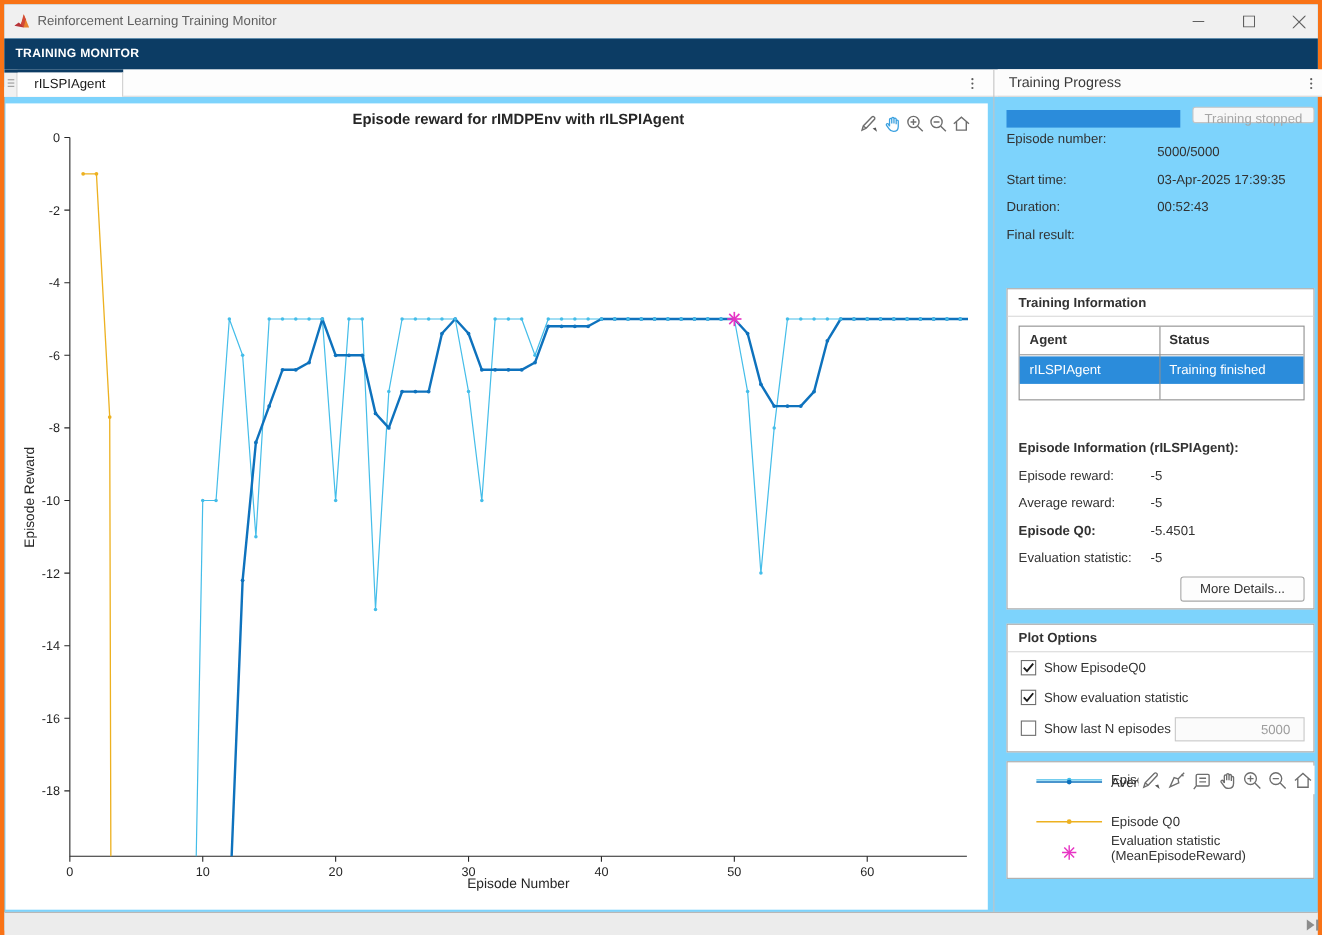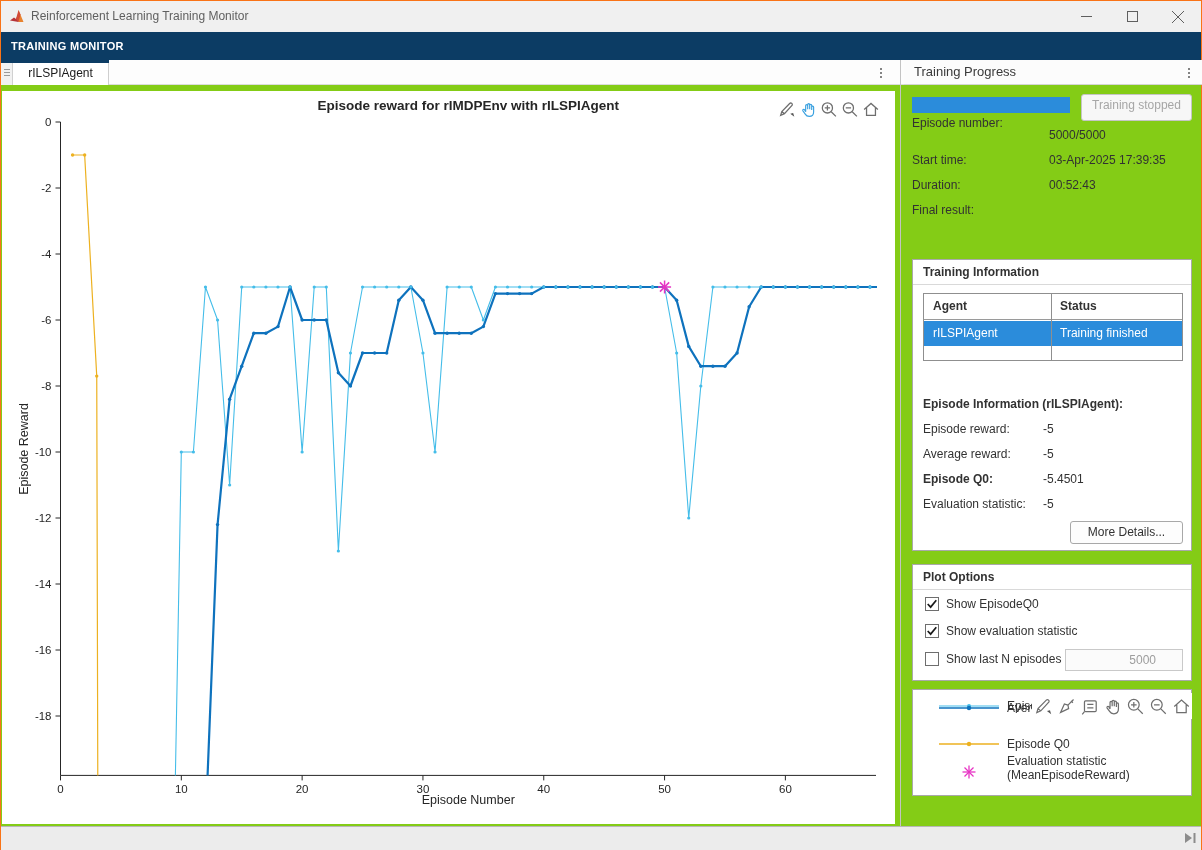--- a/index.html
+++ b/index.html
@@ -1,17 +1,17 @@
 <!DOCTYPE html>
 <html style="--accent: #2b8cdb; --navy: #0c3c64;"><head>
 <meta charset="utf-8">
 <style>
   * { margin:0; padding:0; box-sizing:border-box; }
   body { width:1202px; height:850px; font-family:"Liberation Sans",sans-serif; font-size:12px; color:#323232; background:#f0f0f0; position:relative; overflow:hidden; }
-  #win { position:absolute; inset:0; border:1px solid #f97316; background:#84cc16; }
+  #win { position:absolute; inset:0; border:4px solid #f97316; background:#7dd3fc; }
   .abs { position:absolute; }
   
   #titlebar { left:0; top:0; width:100%; height:31px; background:#f0f0f0; }
   #title-text { left:30px; top:0; line-height:31px; color:#5f5f5f; font-size:12px; }
   .winbtn { top:0; width:46px; height:31px; display:flex; align-items:center; justify-content:center; }
   
   #toolstrip { left:0; top:31px; width:100%; height:44px; background:var(--navy); }
   #toolstrip span { position:absolute; left:10px; top:0; line-height:28px; color:#fff; font-weight:bold; font-size:11px; letter-spacing:.3px; }
   
   #tabrow { left:0; top:59px; width:100%; height:25px; background:#fdfdfd; border-bottom:1px solid #dcdcdc; }
@@ -28,38 +28,38 @@
   
   #chart-toolbar { left:777px; top:98px; height:21px; display:flex; gap:3px; }
   .tbtn { width:18px; height:21px; display:flex; align-items:center; justify-content:center; }
   
   #splitter { left:899px; top:59px; width:1px; height:766px; background:#c3c3c3; }
   
   #rp-header { left:903px; top:59px; width:298px; height:25px; background:#fcfcfc; border-bottom:1px solid #d5d5d5; }
   #rp-header span { position:absolute; left:10px; top:0; line-height:24px; font-size:13px; color:#3a3a3a; }
   #rp-dots { left:1180px; top:64px; width:16px; height:16px; }
   #progressbar { left:911px; top:96px; width:158px; height:16px; background:var(--accent); }
-  #stop-btn { left:1080px; top:93px; width:111px; height:27px; background:#f7f7f7; border:1px solid #c5c5c5; border-radius:3px; color:#a6a6a6; text-align:center; line-height:21px; }
+  #stop-btn { left:1080px; top:93px; width:111px; height:15px; background:#f7f7f7; border:1px solid #c5c5c5; border-radius:3px; color:#a6a6a6; text-align:center; line-height:21px; }
   .flabel { position:absolute; left:911px; }
   .fvalue { position:absolute; left:1048px; }
   .groupbox { position:absolute; left:911px; width:280px; background:#fff; border:1px solid #a9a9a9; }
   .grouptitle { position:absolute; left:10px; top:5px; font-weight:bold; }
   .groupline { position:absolute; left:0; top:24px; width:100%; border-top:1px solid #d9d9d9; }
   
   #agent-table { position:absolute; left:10px; top:33px; width:260px; height:68px; border:1px solid #8f8f8f; }
   #agent-table .hrow { position:absolute; left:0; top:0; width:100%; height:26px; border-bottom:1px solid #9a9a9a; font-weight:bold; }
   #agent-table .colline { position:absolute; left:127px; top:0; width:1px; height:100%; background:#8f8f8f; z-index:2; }
   #agent-table .drow { position:absolute; left:0; top:27px; width:100%; height:25px; background:var(--accent); color:#fff; }
   .cell1 { position:absolute; left:9px; line-height:25px; }
   .cell2 { position:absolute; left:136px; line-height:25px; }
   #more-btn { position:absolute; left:157px; top:261px; width:113px; height:23px; border:1px solid #a8a8a8; border-radius:3px; background:#fdfdfd; text-align:center; line-height:21px; }
   
   .cbrow { position:absolute; left:12px; display:flex; align-items:center; gap:7px; height:16px; }
   .cb { width:14px; height:14px; border:1px solid #6e6e6e; background:#fff; display:flex; align-items:center; justify-content:center; }
-  #n-input { position:absolute; left:152px; top:84px; width:118px; height:22px; background:#fbfbfb; border:1px solid #c9c9c9; color:#9d9d9d; text-align:right; padding-right:26px; line-height:20px; }
+  #n-input { position:absolute; left:152px; top:84px; width:118px; height:22px; background:#fbfbfb; border:1px solid #c9c9c9; color:#9d9d9d; text-align:right; padding-right:12px; line-height:20px; }
   
   .legrow { position:absolute; left:26px; display:flex; align-items:center; }
   .legsample { width:60px; height:16px; position:relative; margin-right:8px; }
   .leglabel { white-space:pre-line; line-height:14px; }
   #legend-toolbar { left:1031px; top:692px; width:160px; height:26px; background:#fff; display:flex; align-items:center; gap:1px; }
   #legend-toolbar .tbtn { width:22px; }
   
   #statusbar { left:0; top:825px; width:100%; height:24px; background:#ececec; border-top:1px solid #b7b7b7; }
   #status-expand { left:1183px; top:831px; width:14px; height:12px; }
 </style>

